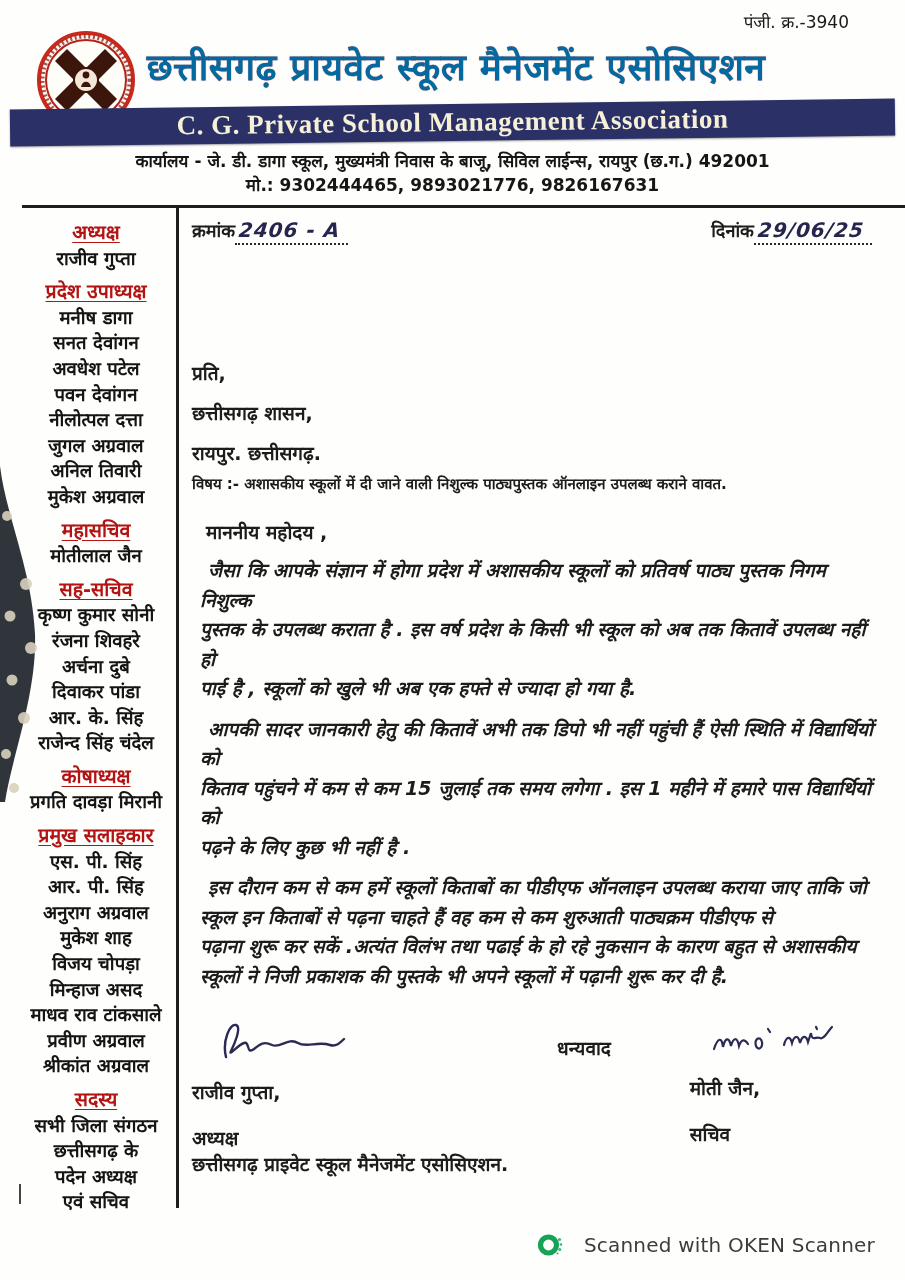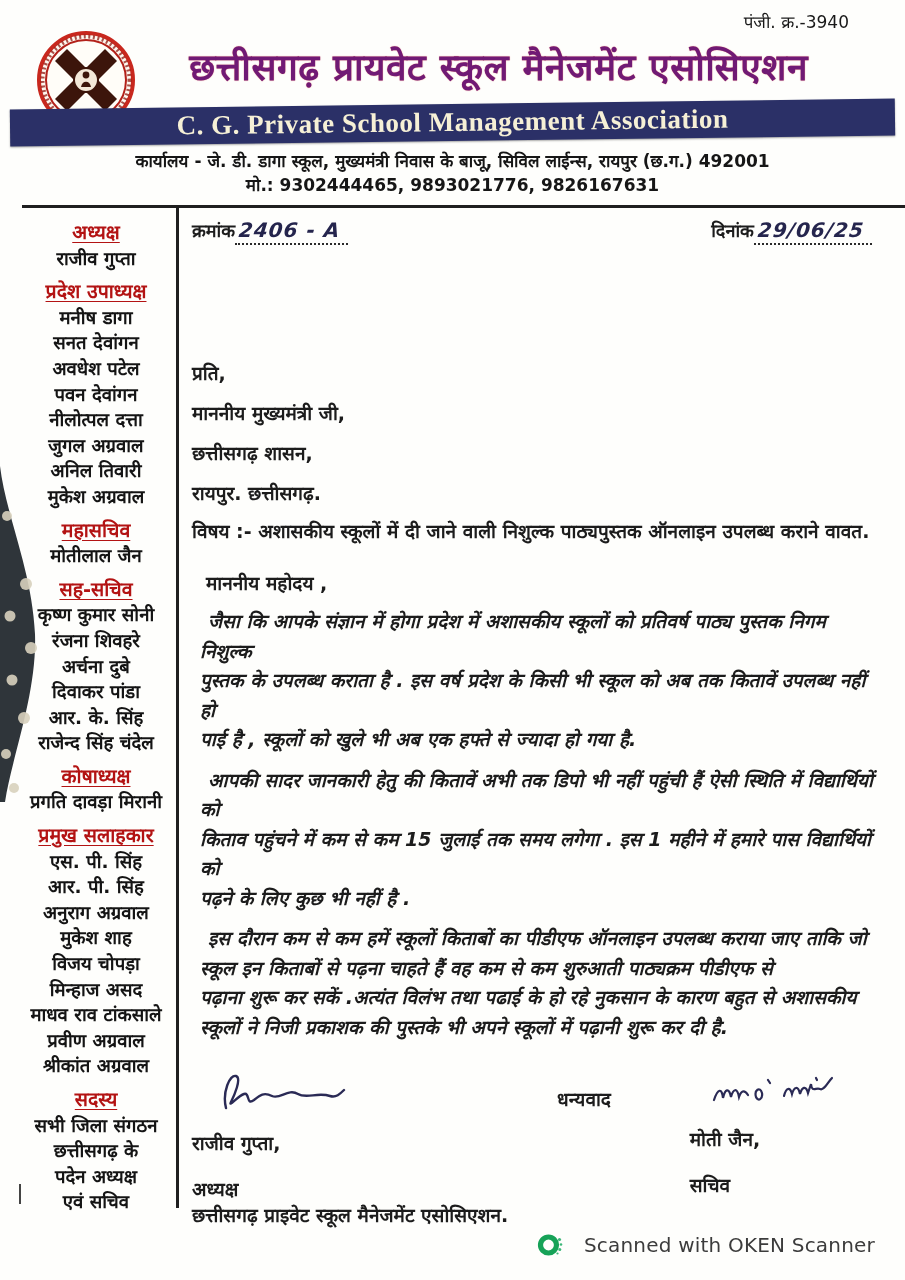--- a/index.html
+++ b/index.html
@@ -2,22 +2,22 @@
 <html><head>
 <meta charset="utf-8">
 <style>
   html,body{margin:0;padding:0;}
   body{background:#ffffff;font-family:"DejaVu Sans",sans-serif;}
   .page{position:relative;width:905px;height:1280px;background:#fefefc;overflow:hidden;color:#1c1c1c;}
 
   
   .reg-no{position:absolute;top:10px;right:56px;font-size:17px;font-weight:normal;color:#191919;}
   .emblem{position:absolute;top:28px;left:36px;width:100px;height:114px;}
-  .org-hindi{position:absolute;top:40px;left:132px;width:676px;text-align:right;
-    font-size:37px;font-weight:bold;color:#701a75;white-space:nowrap;letter-spacing:0.5px;
+  .org-hindi{position:absolute;top:40px;left:118px;width:676px;text-align:center;
+    font-size:37px;font-weight:bold;color:#0369a1;white-space:nowrap;letter-spacing:0.5px;
     text-shadow:0 0 1px rgba(221,35,26,.6);}
   .band{position:absolute;top:104px;left:10px;right:10px;height:37px;background:#2b3067;
     transform:rotate(-0.7deg);display:flex;align-items:center;justify-content:center;
     box-shadow:0 1px 2px rgba(0,0,0,.35);}
   .band-text{font-family:"Liberation Serif",serif;font-weight:bold;font-size:27px;color:#f6f0d6;
     letter-spacing:0.5px;white-space:nowrap;}
   .addr{position:absolute;top:149px;left:0;right:0;text-align:center;font-size:17px;font-weight:bold;color:#161616;}
   .phone{position:absolute;top:173px;left:0;right:0;text-align:center;font-size:17px;font-weight:bold;color:#161616;}
 
   
@@ -33,21 +33,21 @@
 
   
   .letter{position:absolute;top:212px;left:192px;width:698px;}
   .ref-row{display:flex;justify-content:space-between;align-items:flex-end;padding-right:18px;margin-top:6px;}
   .ref-label{font-size:18px;font-weight:bold;}
   .dotted{display:inline-block;border-bottom:2px dotted #2a2a2a;padding:0 8px 1px 4px;min-width:92px;}
   .hand{font-style:italic;font-weight:bold;color:#25254d;font-size:20px;letter-spacing:1px;
     transform:skewX(-6deg);display:inline-block;}
   .rcpt{margin-top:108px;}
   .rcpt-line{font-size:19px;font-weight:600;line-height:40px;}
-  .subject{margin-top:5px;font-size:19px;font-weight:600;}
+  .subject{font-size:15px;font-weight:600;}
   .salutation{margin-top:26px;font-size:19px;font-weight:600;text-indent:14px;}
   .para{margin:11px 8px 0;font-size:19px;font-weight:600;line-height:29.5px;white-space:pre-line;text-indent:8px;font-style:italic;}
 
   
   .sign-row{display:flex;margin-top:24px;}
   .sign-left{width:46%;}
   .sign-center{width:19%;padding-top:20px;text-align:left;margin-left:44px;}
   .sign-right{flex:1;}
   .thanks{font-size:19px;font-weight:600;}
   .sig-svg{display:block;margin-left:26px;}
@@ -180,21 +180,20 @@
       </div>
       <div>
         <span class="ref-label">दिनांक</span><span class="dotted"><span class="hand">29/06/25</span></span>
       </div>
     </div>
 
     <div class="rcpt">
 
         <div class="rcpt-line">प्रति,</div>
 
-        <div class="rcpt-line">माननीय मुख्यमंत्री जी,</div>
 
         <div class="rcpt-line">छत्तीसगढ़ शासन,</div>
 
         <div class="rcpt-line">रायपुर. छत्तीसगढ़.</div>
       </div>
 
     <div class="subject">विषय :- अशासकीय स्कूलों में दी जाने वाली निशुल्क पाठ्यपुस्तक ऑनलाइन उपलब्ध कराने  वावत.</div>
     <div class="salutation">माननीय महोदय ,</div>
 
     <div>

